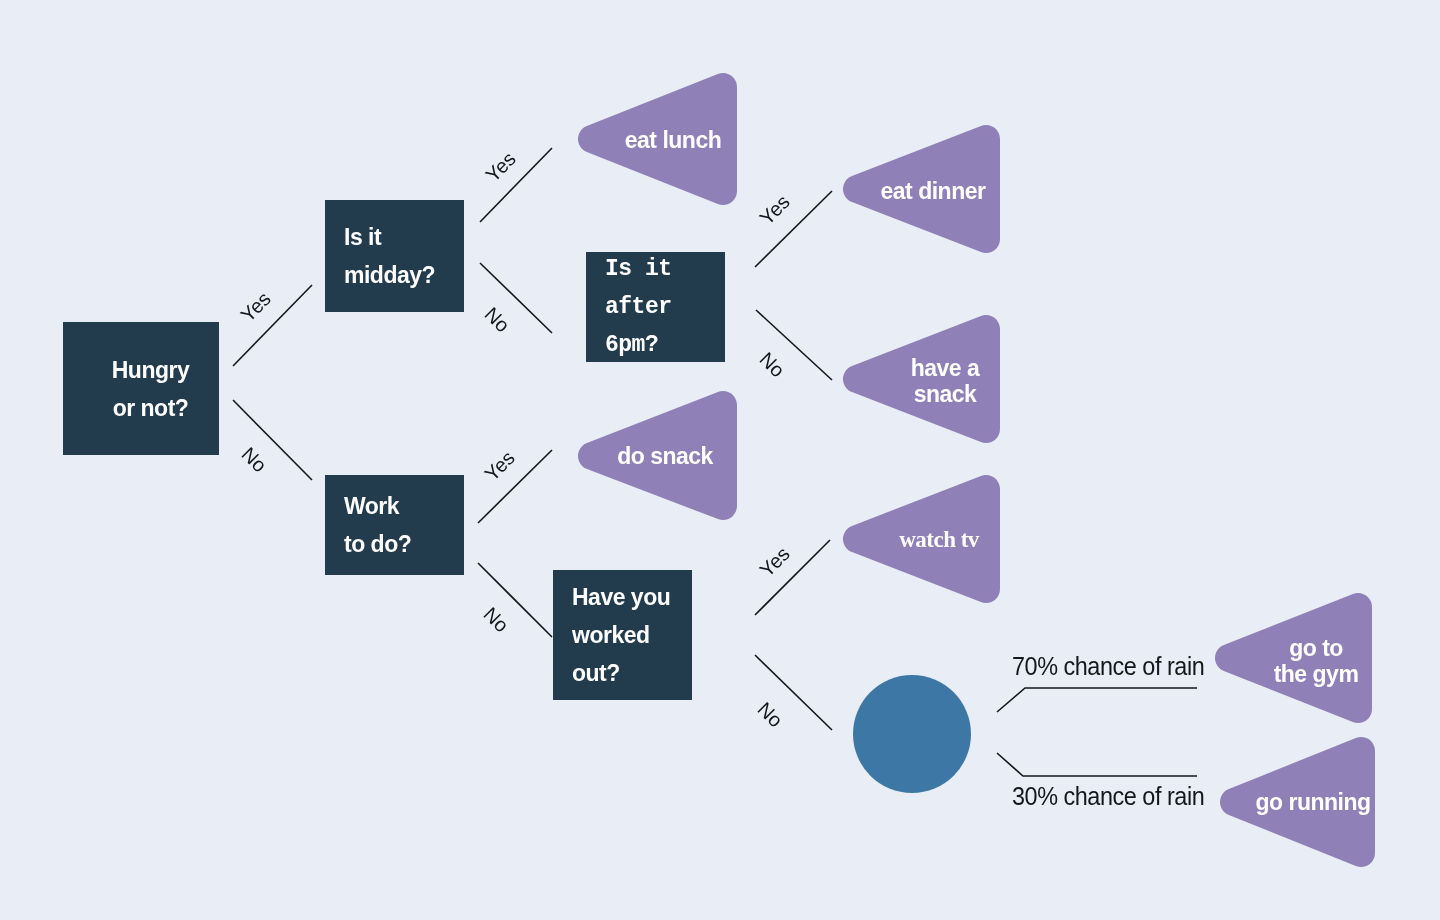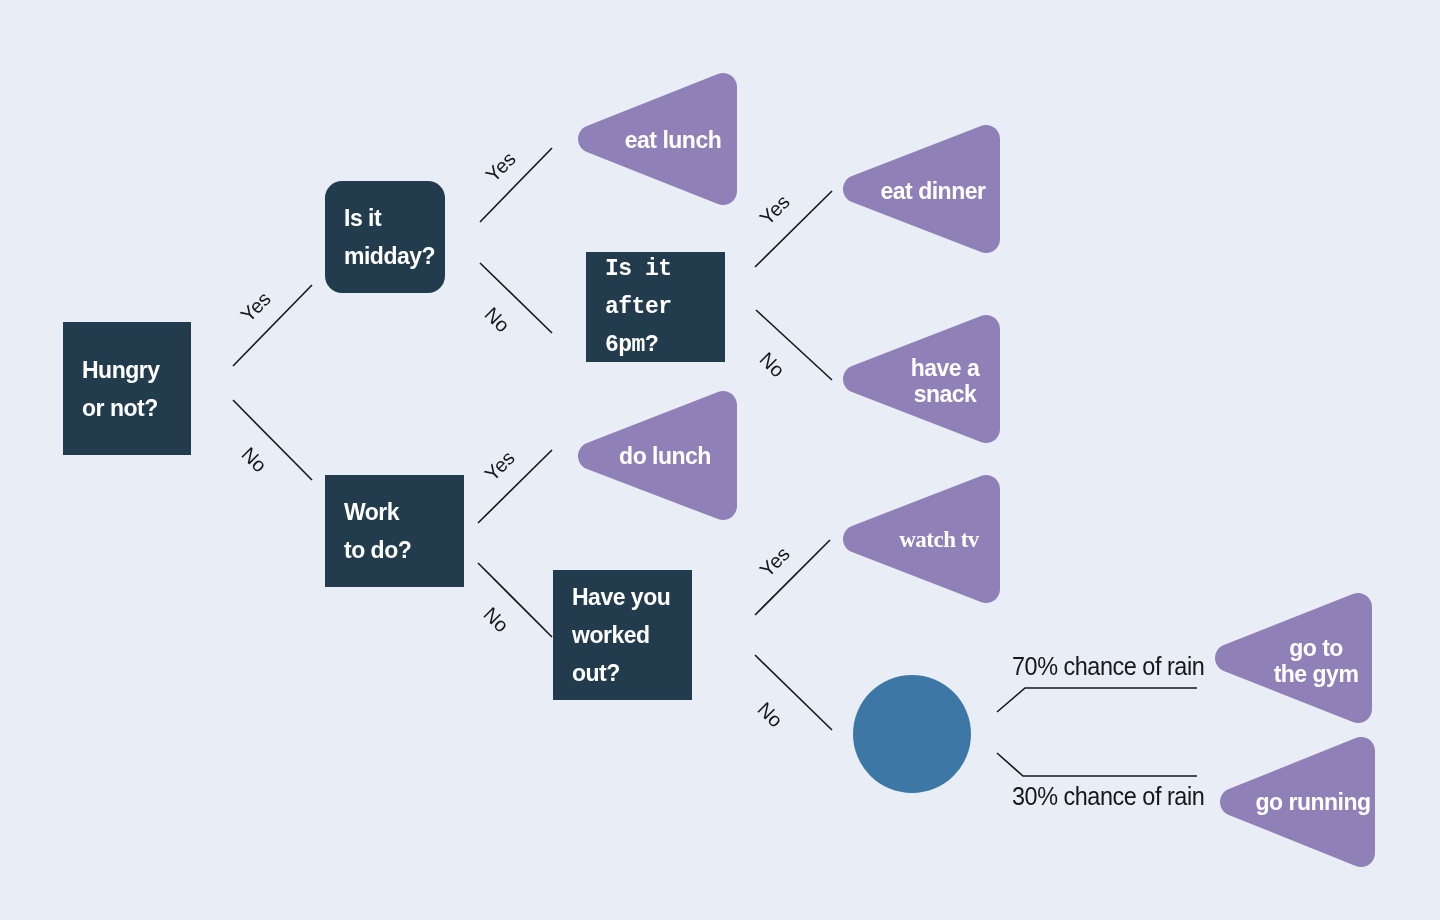--- a/index.html
+++ b/index.html
@@ -89,36 +89,36 @@
       <polygon points="857,379 986,329 986,429"></polygon>
       <polygon points="592,456 723,405 723,506"></polygon>
       <polygon points="857,539 986,489 986,589"></polygon>
       <polygon points="1229,658 1358,607 1358,709"></polygon>
       <polygon points="1234,802 1361,751 1361,853"></polygon>
     </g>
 
     <circle cx="912" cy="734" r="59" fill="#3d77a6"></circle>
   </svg>
 
-  <div class="node" style="left:63px; top:322px; width:128px; height:133px;">
+  <div class="node" style="left:63px; top:322px; width:156px; height:133px;text-align:center;">
     <span>Hungry</span>
     <span>or not?</span>
   </div>
 
-  <div class="node" style="left:325px; top:181px; width:120px; height:112px;border-radius:17px;">
+  <div class="node" style="left:325px; top:200px; width:139px; height:112px;">
     <span>Is it</span>
     <span>midday?</span>
   </div>
 
   <div class="node" style="left:586px; top:252px; width:139px; height:110px;font-family:Liberation Mono, monospace;">
     <span>Is it after</span>
     <span>6pm?</span>
   </div>
 
-  <div class="node" style="left:325px; top:475px; width:139px; height:112px;">
+  <div class="node" style="left:325px; top:475px; width:139px; height:100px;">
     <span>Work</span>
     <span>to do?</span>
   </div>
 
   <div class="node" style="left:553px; top:570px; width:139px; height:130px;">
     <span>Have you</span>
     <span>worked</span>
     <span>out?</span>
   </div>
 
@@ -129,21 +129,21 @@
   <div class="leaf-label" style="left:933px; top:191px;text-align:right;">
     <span>eat dinner</span>
   </div>
 
   <div class="leaf-label" style="left:945px; top:381px;">
     <div>have a</div>
     <div>snack</div>
   </div>
 
   <div class="leaf-label" style="left:665px; top:456px;">
-    <span>do lunch</span>
+    <span>do snack</span>
   </div>
 
   <div class="leaf-label" style="left:939px; top:540px;font-family:Liberation Serif, serif;">
     <span>watch tv</span>
   </div>
 
   <div class="leaf-label" style="left:1316px; top:661px;text-align:center;">
     <div>go to</div>
     <div>the gym</div>
   </div>

